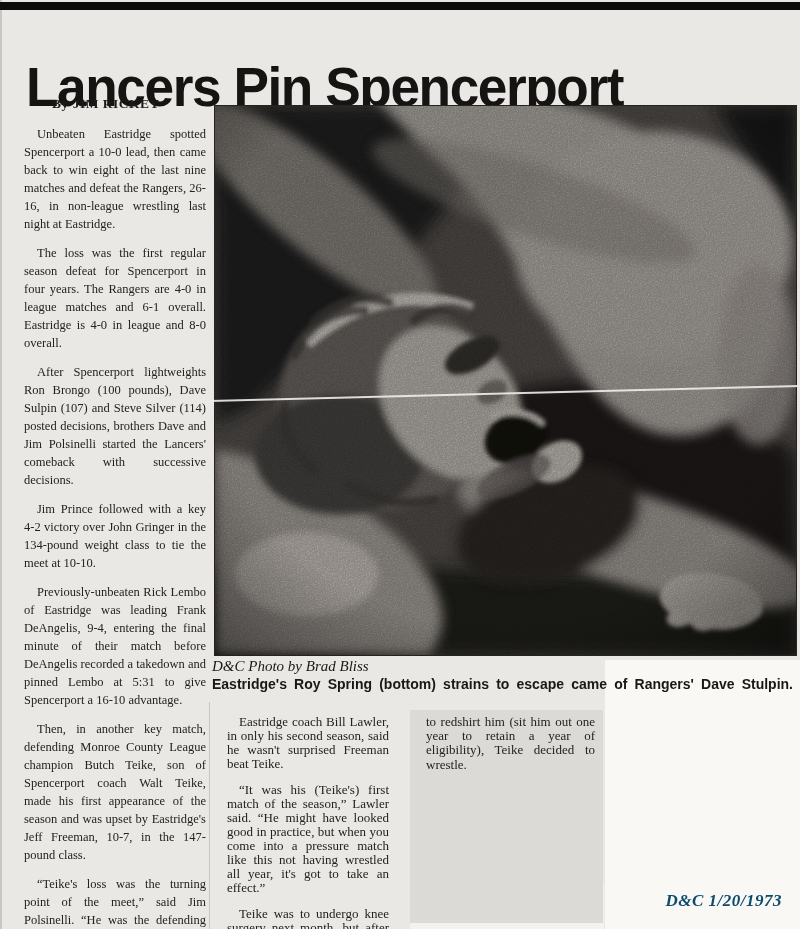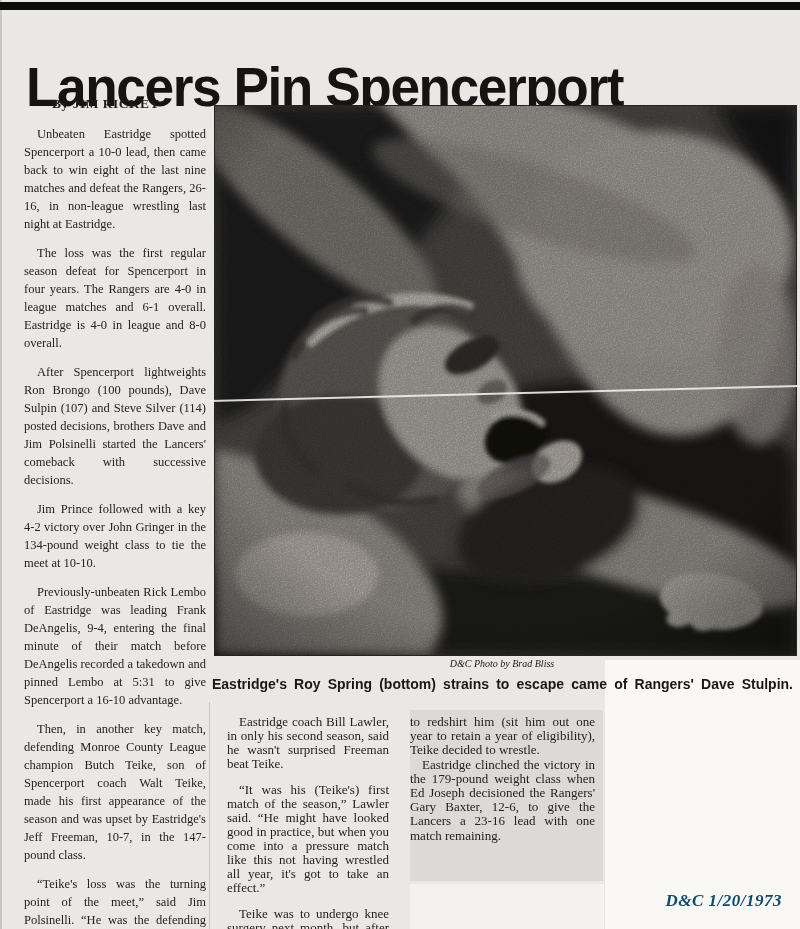--- a/index.html
+++ b/index.html
@@ -28,41 +28,41 @@
   .photo{
     position:absolute;left:214px;top:105px;width:583px;height:551px;
     border:1px solid #26231f;box-sizing:border-box;background:#56524f;overflow:hidden;
   }
   .photo svg{display:block;width:100%;height:100%;}
   .fold-line{
     position:absolute;left:210px;top:384px;width:590px;height:20px;pointer-events:none;z-index:5;
   }
   .credit{
     position:absolute;left:212px;top:658px;width:580px;
-    font-style:italic;font-size:10px;text-align:center;color:#1a1918;
+    font-style:italic;font-size:15px;text-align:left;color:#1a1918;
   }
   .caption{
     position:absolute;left:212px;top:676px;width:581px;
     font-family:"Liberation Sans",sans-serif;font-weight:bold;font-size:14px;
     color:#191817;text-align:justify;text-align-last:justify;line-height:17px;
   }
   .patch-white{position:absolute;left:605px;top:660px;width:195px;height:269px;background:#f9f8f5;}
   .patch-light{position:absolute;left:410px;top:884px;width:194px;height:45px;background:#f3f2ee;}
   .col-rule{position:absolute;left:209px;top:702px;width:1px;height:227px;background:#c8c6c2;}
   .col-mid{
     position:absolute;left:215px;top:703px;width:186px;height:226px;overflow:hidden;
   }
   .col-mid p{margin:12px;text-indent:12px;font-size:13px;line-height:14px;text-align:justify;}
   .cutoff{
     width:168px;height:5px;margin-top:3px;opacity:.45;
     background:linear-gradient(90deg,#8f8d89 0 30px,transparent 30px 38px,#8f8d89 38px 95px,transparent 95px 103px,#8f8d89 103px 152px,transparent 152px);
   }
   .gray-box{
-    position:absolute;left:410px;top:710px;width:193px;height:171px;
-    background:#dcdad6;box-sizing:border-box;padding:5px 8px 4px 0;
+    position:absolute;left:410px;top:710px;width:193px;height:213px;
+    background:#dcdad6;box-sizing:border-box;padding:5px 8px 4px 16px;
   }
   .gray-box p{margin:0;font-size:13px;line-height:14.2px;text-align:justify;}
   .gray-box p + p{text-indent:12px;}
   .date-stamp{
     position:absolute;right:18px;top:891px;z-index:6;
     font-weight:bold;font-style:italic;font-size:17px;color:#0c4a6e;
     font-family:"Liberation Serif",serif;letter-spacing:.5px;
   }
 </style>
 </head>
@@ -180,17 +180,16 @@
       <p>Eastridge coach Bill Lawler, in only his second season, said he wasn't surprised Freeman beat Teike.</p>
       <p>“It was his (Teike's) first match of the season,” Lawler said. “He might have looked good in practice, but when you come into a pressure match like this not having wrestled all year, it's got to take an effect.”</p>
       <p>Teike was to undergo knee surgery next month, but after Spencerport officials refused</p>
     </div>
   <div class="cutoff"></div>
 </div>
 
 <div class="gray-box">
   <div>
       <p>to redshirt him (sit him out one year to retain a year of eligibility), Teike decided to wrestle.</p>
-      <p>Eastridge clinched the victory in the 179-pound weight class when Ed Joseph decisioned the Rangers' Gary Baxter, 12-6, to give the Lancers a 23-16 lead with one match remaining.</p>
     </div>
 </div>
 
 <div class="date-stamp">D&amp;C 1/20/1973</div>
 
 </body></html>

